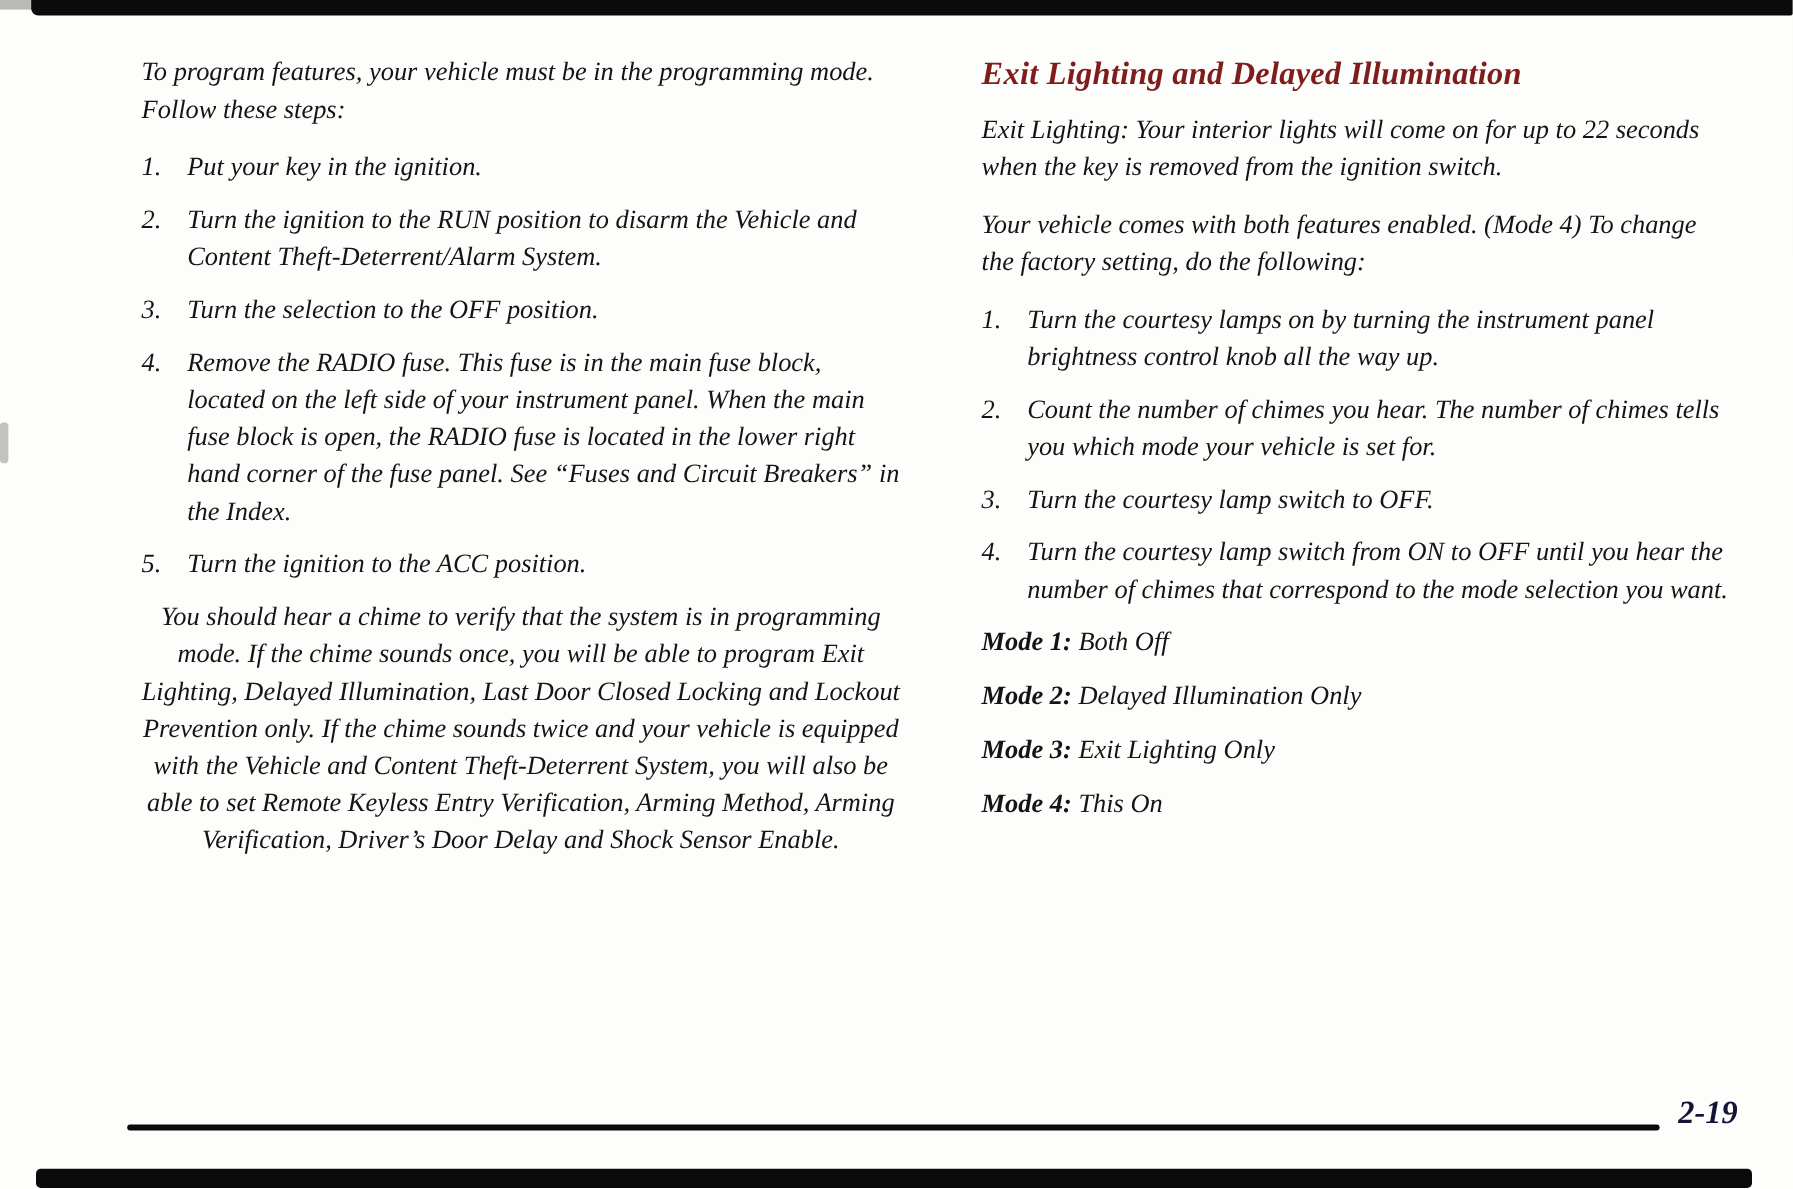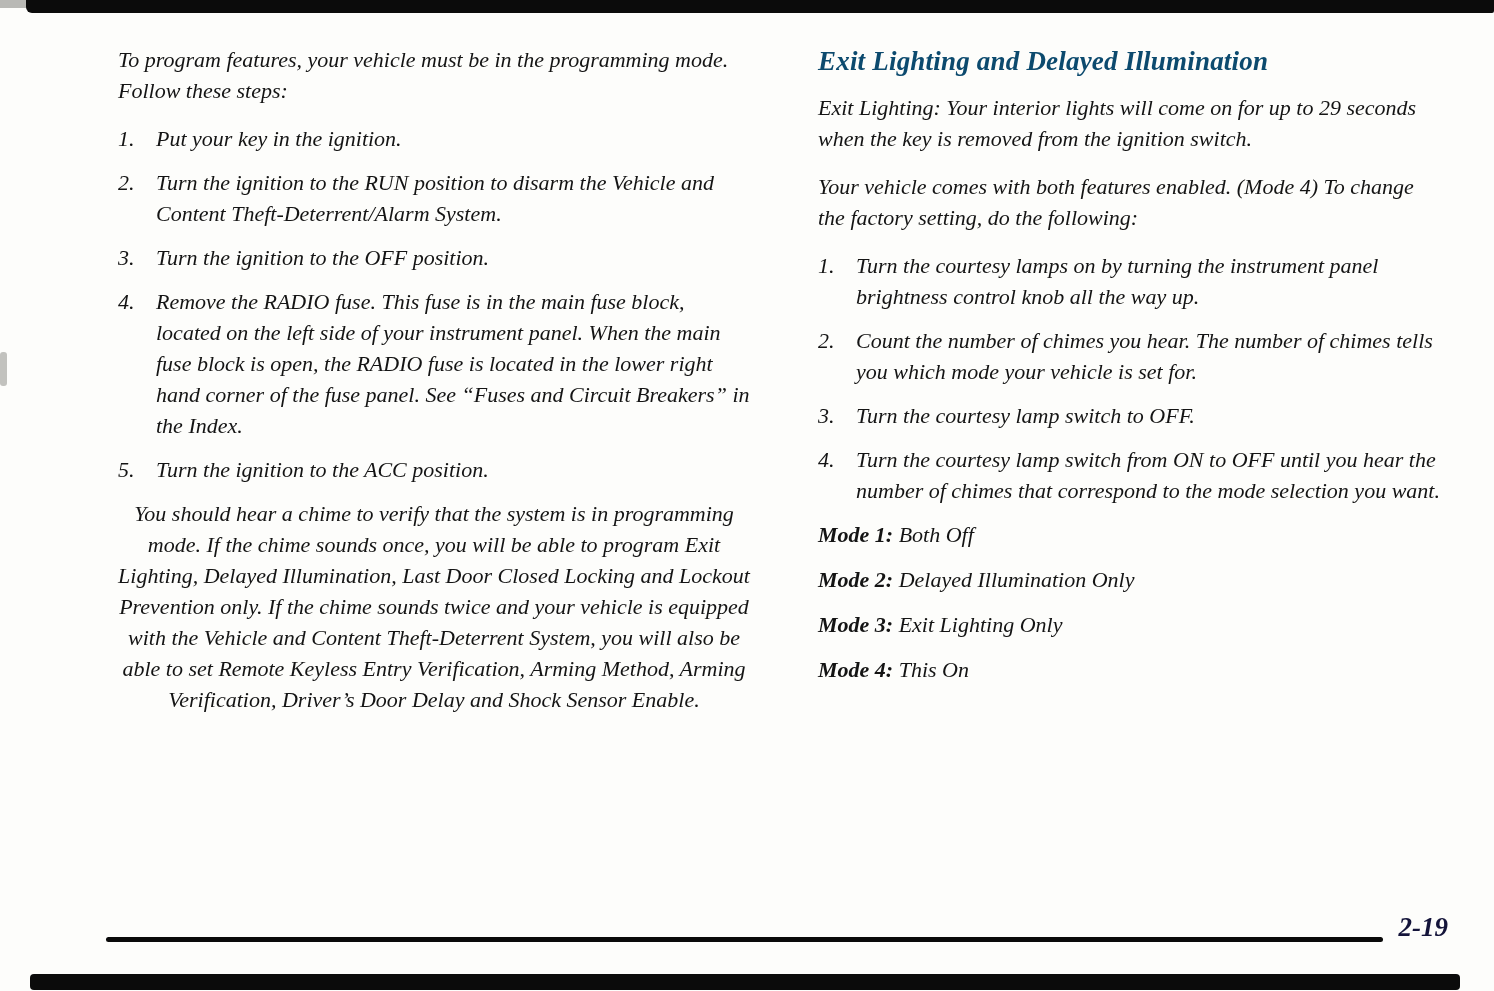--- a/index.html
+++ b/index.html
@@ -45,21 +45,21 @@
     font-size: 22px;
     line-height: 31px;
     color: #141414;
   }
   p.body-text { margin: 0 0 17px 0; }
 
   .section-heading {
     font-size: 27px;
     line-height: 34px;
     font-weight: bold;
-    color: #0c4a6e;
+    color: #7f1d1d;
     margin: 0 0 14px 0;
     letter-spacing: 0.2px;
   }
 
   .steps { margin: 0 0 6px 0; }
   .step { display: flex; margin: 0 0 13px 0; }
   .step-num {
     flex: 0 0 38px;
     font-size: 22px;
     line-height: 31px;
@@ -115,39 +115,39 @@
       <div class="step">
         <span class="step-num">1.</span>
         <span class="step-text">Put your key in the ignition.</span>
       </div>
       <div class="step">
         <span class="step-num">2.</span>
         <span class="step-text">Turn the ignition to the RUN position to disarm the Vehicle and Content Theft-Deterrent/Alarm System.</span>
       </div>
       <div class="step">
         <span class="step-num">3.</span>
-        <span class="step-text">Turn the ignition to the OFF position.</span>
+        <span class="step-text">Turn the selection to the OFF position.</span>
       </div>
       <div class="step">
         <span class="step-num">4.</span>
         <span class="step-text">Remove the RADIO fuse. This fuse is in the main fuse block, located on the left side of your instrument panel. When the main fuse block is open, the RADIO fuse is located in the lower right hand corner of the fuse panel. See “Fuses and Circuit Breakers” in the Index.</span>
       </div>
       <div class="step">
         <span class="step-num">5.</span>
         <span class="step-text">Turn the ignition to the ACC position.</span>
       </div>
     </div>
 
     <p class="body-text closing">You should hear a chime to verify that the system is in programming mode. If the chime sounds once, you will be able to program Exit Lighting, Delayed Illumination, Last Door Closed Locking and Lockout Prevention only. If the chime sounds twice and your vehicle is equipped with the Vehicle and Content Theft-Deterrent System, you will also be able to set Remote Keyless Entry Verification, Arming Method, Arming Verification, Driver’s Door Delay and Shock Sensor Enable.</p>
   </div>
 
   <div class="column col-right">
     <h1 class="section-heading">Exit Lighting and Delayed Illumination</h1>
 
-    <p class="body-text">Exit Lighting: Your interior lights will come on for up to 29 seconds when the key is removed from the ignition switch.</p>
+    <p class="body-text">Exit Lighting: Your interior lights will come on for up to 22 seconds when the key is removed from the ignition switch.</p>
     <p class="body-text">Your vehicle comes with both features enabled. (Mode 4) To change the factory setting, do the following:</p>
 
     <div class="steps">
       <div class="step">
         <span class="step-num">1.</span>
         <span class="step-text">Turn the courtesy lamps on by turning the instrument panel brightness control knob all the way up.</span>
       </div>
       <div class="step">
         <span class="step-num">2.</span>
         <span class="step-text">Count the number of chimes you hear. The number of chimes tells you which mode your vehicle is set for.</span>

